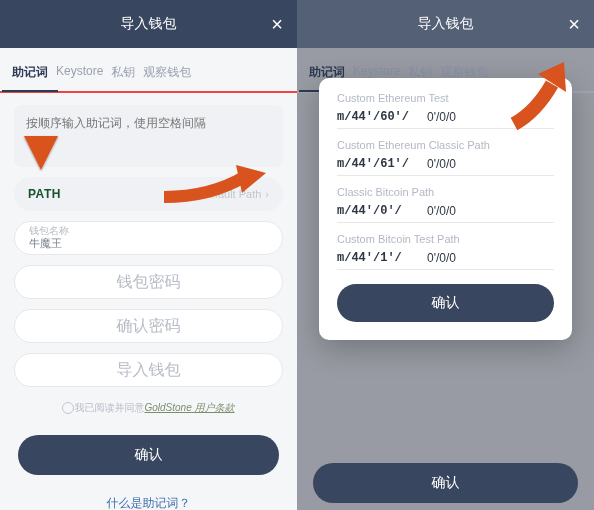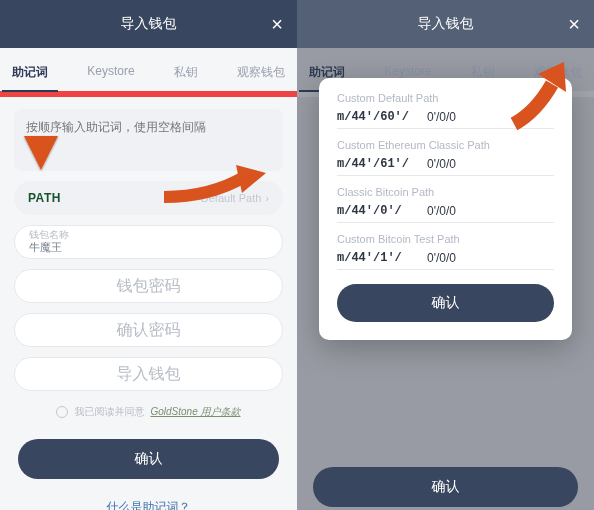--- a/index.html
+++ b/index.html
@@ -35,25 +35,25 @@
       position: absolute;
       right: 14px;
       top: 50%;
       transform: translateY(-50%);
       font-size: 20px;
       cursor: pointer;
     }
     
     .tabs {
       display: flex;
-      justify-content: space-between;
+      justify-content: flex-start;
       padding: 10px 8px 0 8px;
       font-size: 12px;
       color: #9aa0ad;
-      border-bottom: 6px solid #ef4444;
+      border-bottom: 2px solid #ef4444;
     }
     .tab {
       padding: 6px 4px 10px 4px;
       position: relative;
       cursor: pointer;
     }
     .tab.active {
       color: #2d3a53;
       font-weight: 600;
     }
@@ -105,21 +105,20 @@
       justify-content: center;
     }
     .pill-input.single { flex-direction: row; align-items: center; }
     .pill-input .tiny-label { font-size: 10px; color: #b7bcc6; line-height: 1; }
     .pill-input .val { font-size: 11px; color: #7d8493; line-height: 1.3; }
     .pill-input.single .tiny-label { font-size: 16px; }
     .terms {
       display: flex;
       align-items: center;
       justify-content: center;
-      gap: 6px;
       font-size: 10px;
       color: #b7bcc6;
       margin-top: 4px;
     }
     .terms .circle {
       width: 12px; height: 12px; border-radius: 50%;
       border: 1px solid #c3c7cf;
     }
     .terms .link { color: #7a8f6e; font-style: italic; text-decoration: underline; }
     .big-btn {
@@ -269,21 +268,21 @@
       <div class="tab"><span>观察钱包</span></div>
     </div>
     <div class="big-btn">
       <span>确认</span>
     </div>
 
   </div>
 
   <div class="modal">
     <div class="group">
-      <div class="gtitle">Custom Default Path</div>
+      <div class="gtitle">Custom Ethereum Test</div>
       <div class="grow">
         <span>m/44'/60'/</span>
         <span>0'/0/0</span>
       </div>
     </div>
     <div class="group">
       <div class="gtitle">Custom Ethereum Classic Path</div>
       <div class="grow">
         <span>m/44'/61'/</span>
         <span>0'/0/0</span>

